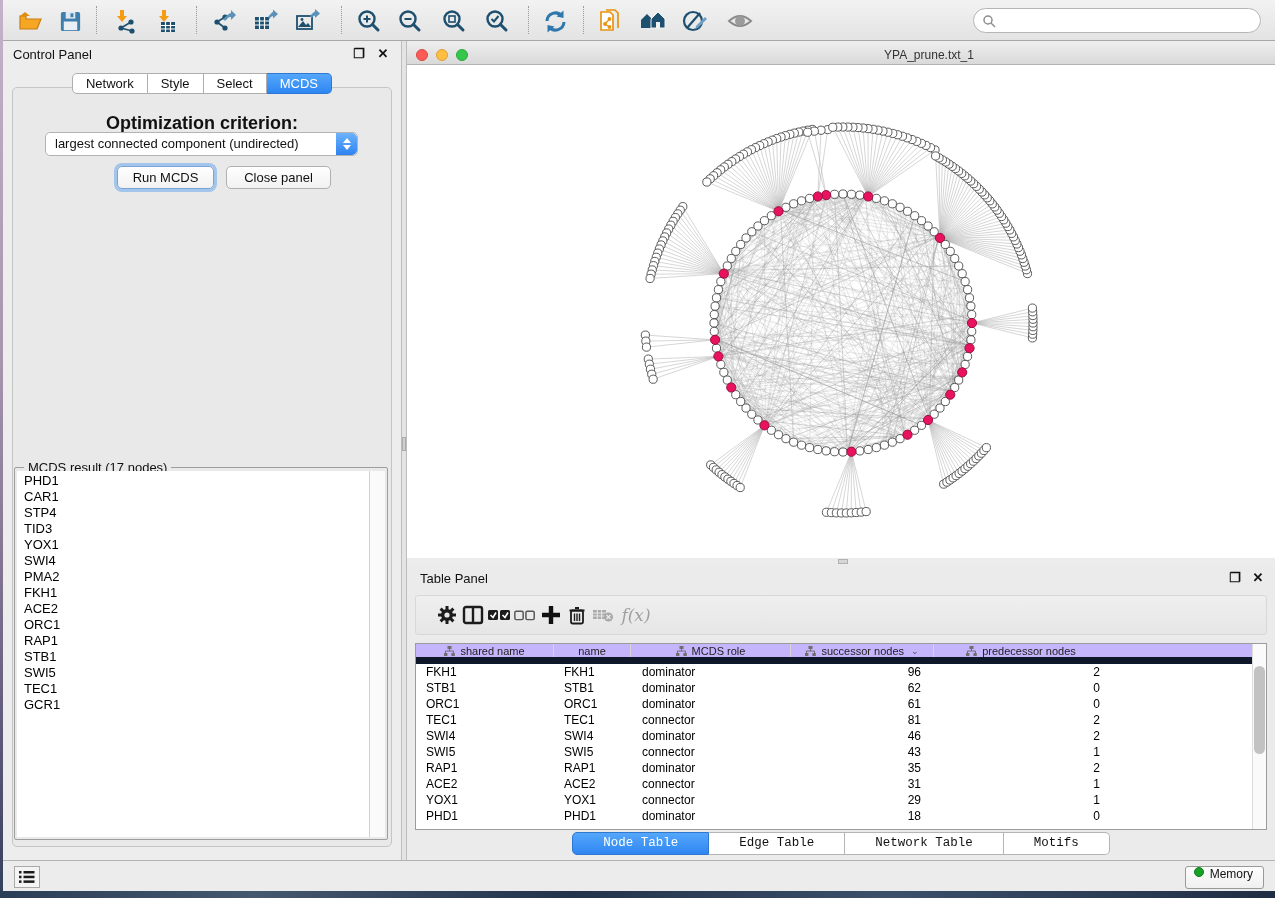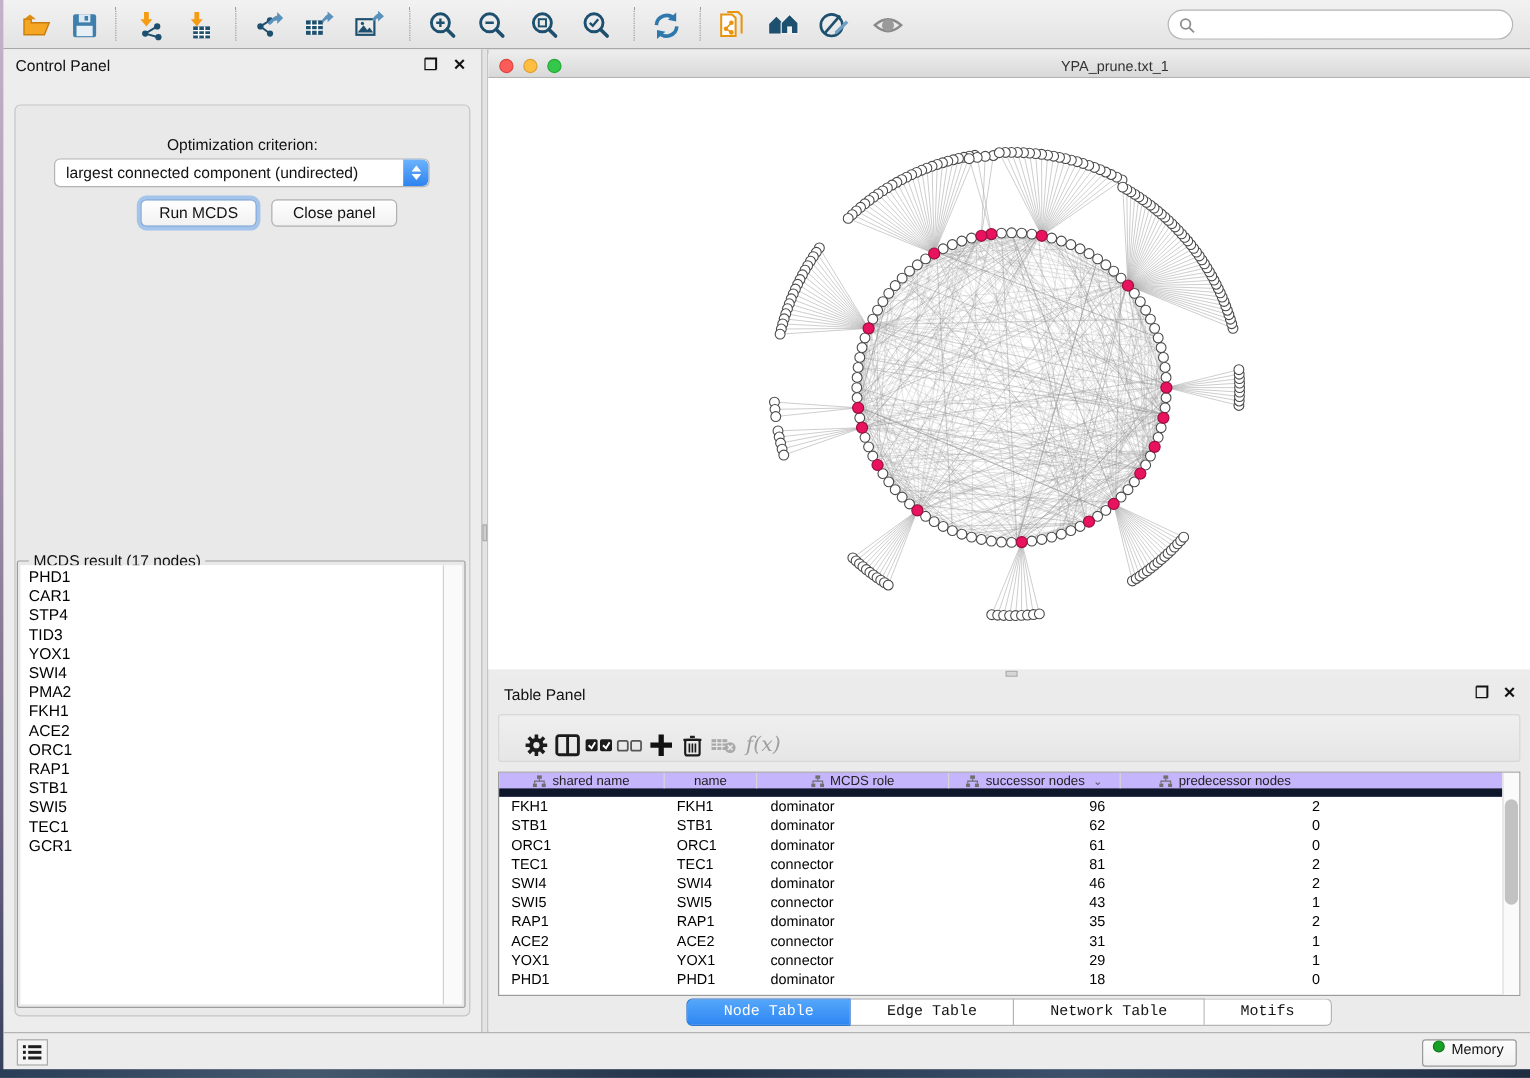--- a/index.html
+++ b/index.html
@@ -31,21 +31,21 @@
   .mini-ic { position:absolute; top:5px; width:16px; height:16px; font-size:13px; line-height:16px;
     text-align:center; color:#111; font-weight:bold; }
   #cp-inner { position:absolute; left:9px; top:46px; width:380px; height:760px;
     background:#e9e9e9; border:1px solid #c5c5c5; border-radius:5px; }
   #ctl-tabs { position:absolute; left:0; top:32px; width:100%; display:flex; justify-content:center; z-index:3; }
   .seg { height:21px; line-height:19px; padding:0 13px; background:#fff;
     border:1px solid #aeaeae; border-left:none; font-size:13px; color:#111; cursor:default; }
   .seg:first-child { border-left:1px solid #aeaeae; border-radius:5px 0 0 5px; }
   .seg:last-child { border-radius:0 5px 5px 0; }
   .seg.active { background:linear-gradient(#55a7fb,#2e86f2); color:#fff; border-color:#2e78d2; }
-  #opt-label { position:absolute; left:0; top:72px; width:100%; text-align:center; font-size:13px; color:#111; }
+  #opt-label { position:absolute; left:0; top:72px; width:100%; text-align:center; font-size:18px; color:#111;font-weight:bold; }
   #criterion { position:absolute; left:42px; top:91px; width:313px; height:24px; background:#fff;
     border:1px solid #b3b3b3; border-radius:5px; font-size:13px; line-height:22px;
     padding-left:9px; color:#111; }
   #criterion .stepper { position:absolute; right:0; top:0; bottom:0; width:21px;
     background:linear-gradient(#6cb3fc,#2e83f0); border-radius:0 5px 5px 0;
     display:flex; flex-direction:column; align-items:center; justify-content:center; gap:2px; }
   .tri-up { width:0; height:0; border-left:4px solid transparent; border-right:4px solid transparent;
     border-bottom:5px solid #fff; }
   .tri-dn { width:0; height:0; border-left:4px solid transparent; border-right:4px solid transparent;
     border-top:5px solid #fff; }
@@ -76,21 +76,21 @@
   #net-title { position:absolute; left:522px; top:3px; transform:translateX(-50%);
     font-size:12px; color:#333; white-space:nowrap; }
   #net-canvas { position:absolute; left:0; top:20px; width:868px; height:492px; background:#fff; }
   #h-split { position:absolute; left:404px; top:558px; width:868px; height:7px; background:#ececec; }
   #h-grab { position:absolute; left:431px; top:1px; width:10px; height:5px; background:#d6d6d6; border:1px solid #b1b1b1; }
 
   
   #table-panel { position:absolute; left:404px; top:565px; width:868px; height:293px; background:#ebebeb; }
   #tp-toolbar { position:absolute; left:8px; top:30px; right:8px; height:40px;
     background:linear-gradient(#efefef,#e6e6e6); border:1px solid #d8d8d8; border-radius:3px;
-    display:flex; align-items:flex-end; padding-left:18px; }
+    display:flex; align-items:center; padding-left:18px; }
   .tp-ic { width:26px; height:26px; display:flex; align-items:center; justify-content:center; }
   #tbl { position:absolute; left:8px; top:78px; width:852px; height:187px; background:#fff;
     border:1px solid #9c9c9c; }
   #tbl-head { position:absolute; left:0; top:0; right:14px; height:20px; background:#c4b5fd;
     border-bottom:7px solid #0f172a; display:grid;
     grid-template-columns:138px 77px 160px 143px 174px 1fr; }
   .th { position:relative; display:flex; align-items:center; justify-content:center; gap:5px;
     font-size:11px; color:#222; border-right:1px solid #d6d6d6; overflow:hidden; }
   .th:last-child { border-right:none; }
   .th .caret { font-size:9px; color:#555; margin-left:2px; }
@@ -262,20 +262,26 @@
     </div>
   </div>
 
   <div id="control-panel">
     <div class="panel-head">
       <span class="panel-title">Control Panel</span>
       <span class="mini-ic" style="right:34px">❐</span>
       <span class="mini-ic" style="right:10px">✕</span>
     </div>
     <div id="cp-inner"></div>
+    <div id="ctl-tabs">
+        <div class="seg">Network</div>
+        <div class="seg">Style</div>
+        <div class="seg">Select</div>
+        <div class="seg active">MCDS</div>
+      </div>
     <div id="opt-label">Optimization criterion:</div>
     <div id="criterion">
       <span>largest connected component (undirected)</span>
       <span class="stepper">
         <span class="tri-up"></span>
           <span class="tri-dn"></span>
       </span>
     </div>
     <div class="mac-btn" id="run-btn">Run MCDS</div>
     <div class="mac-btn" id="closep-btn">Close panel</div>

